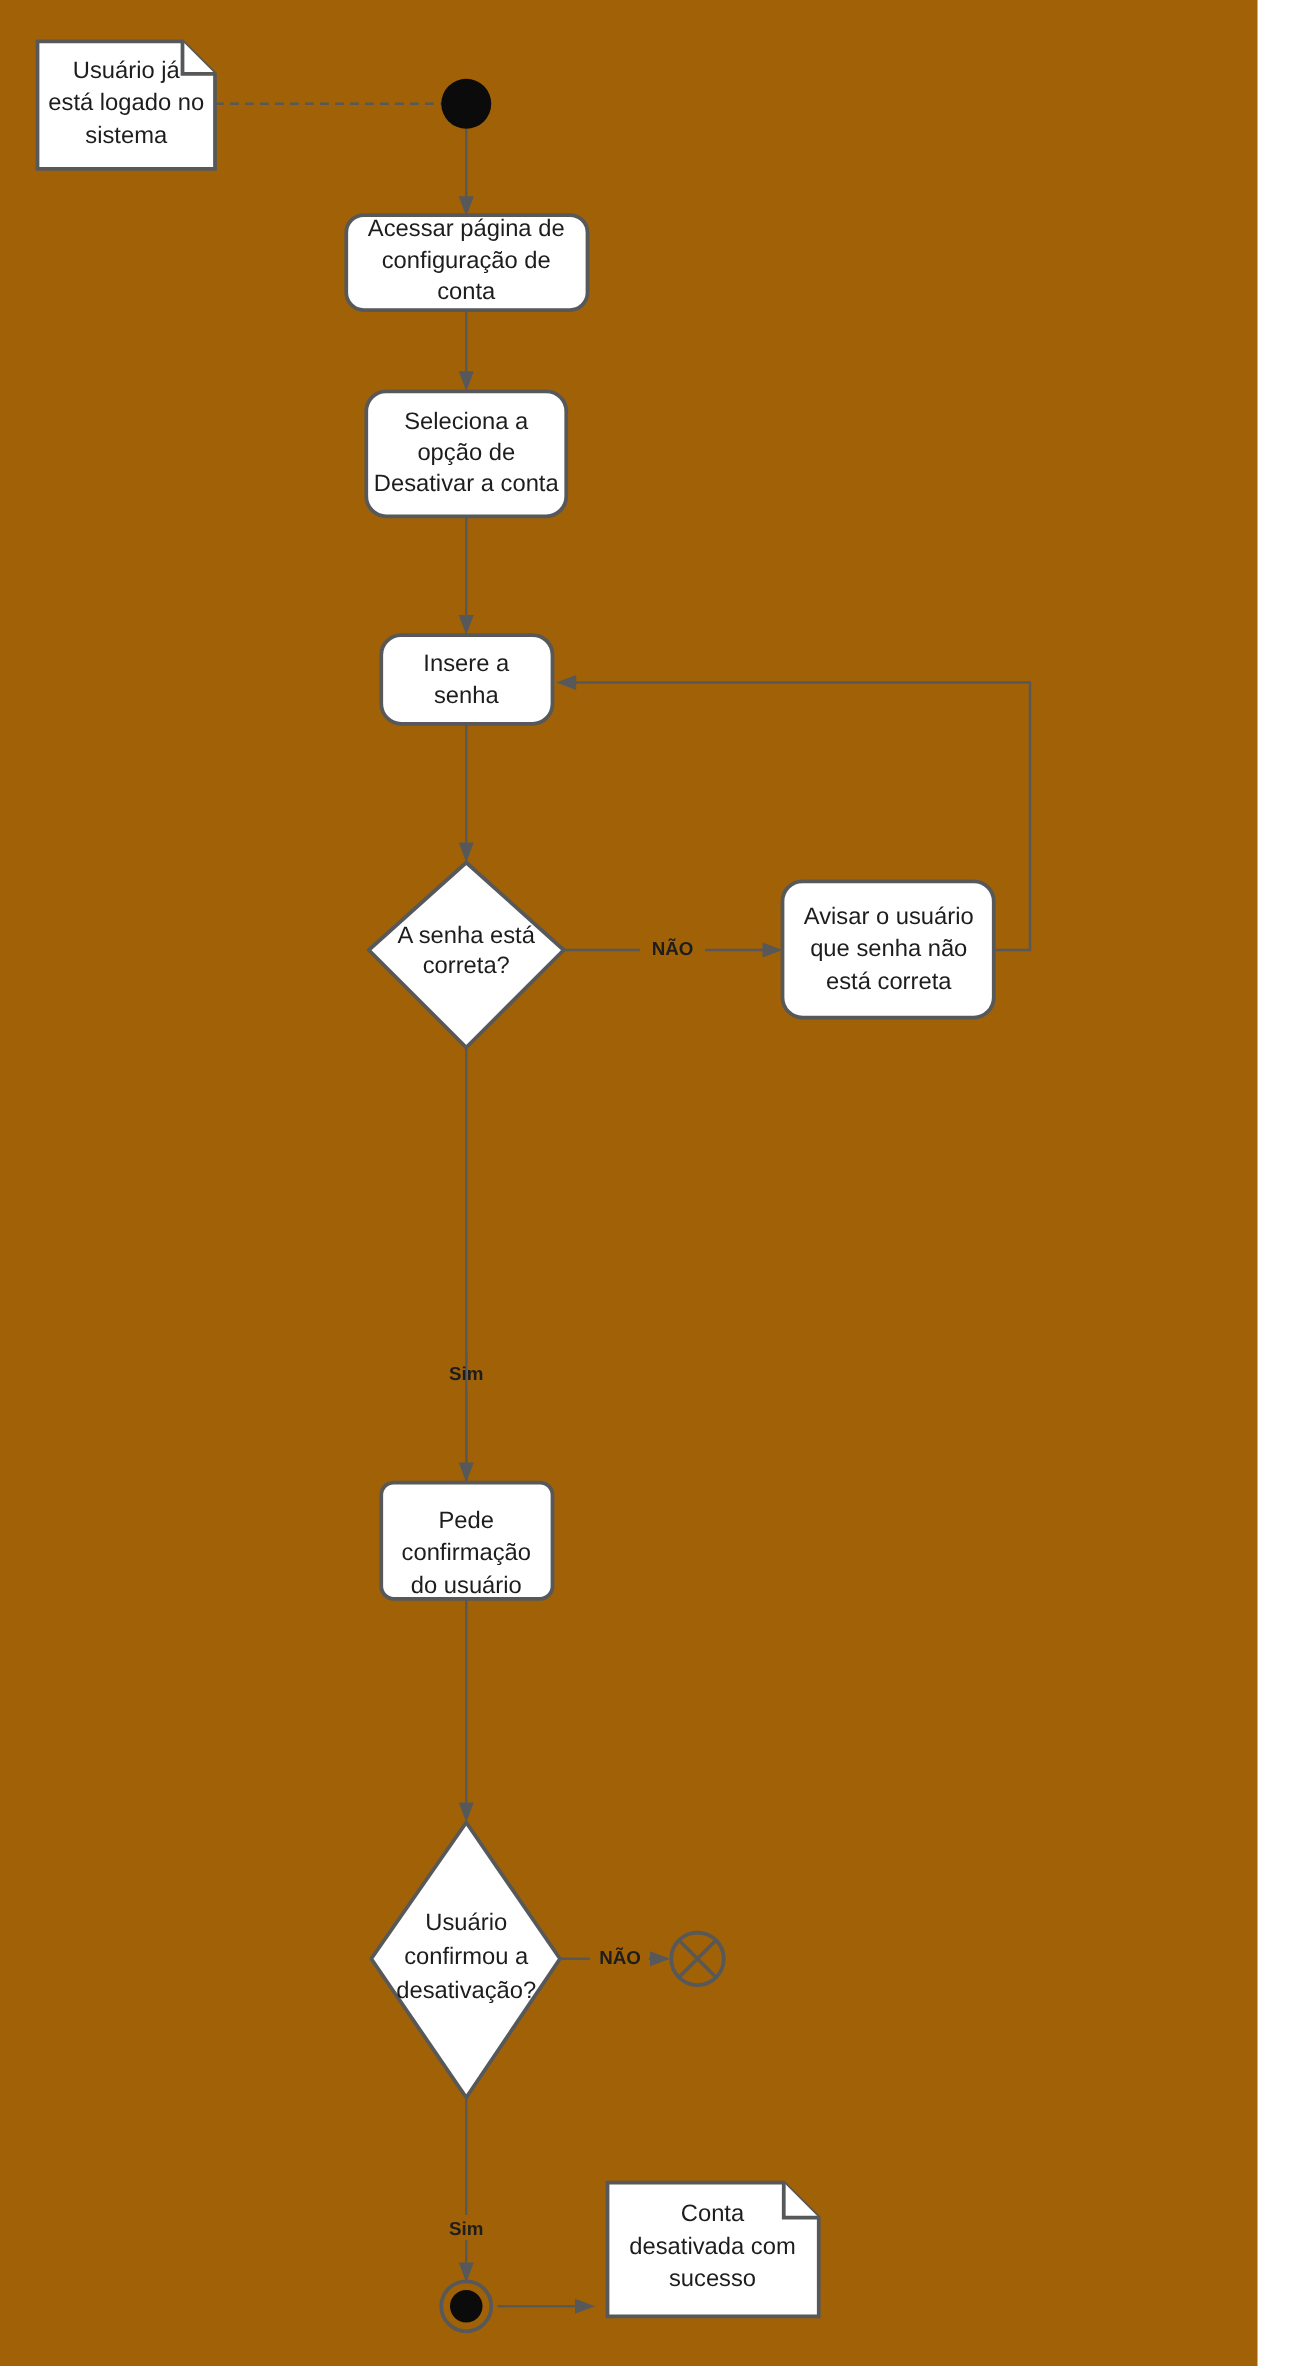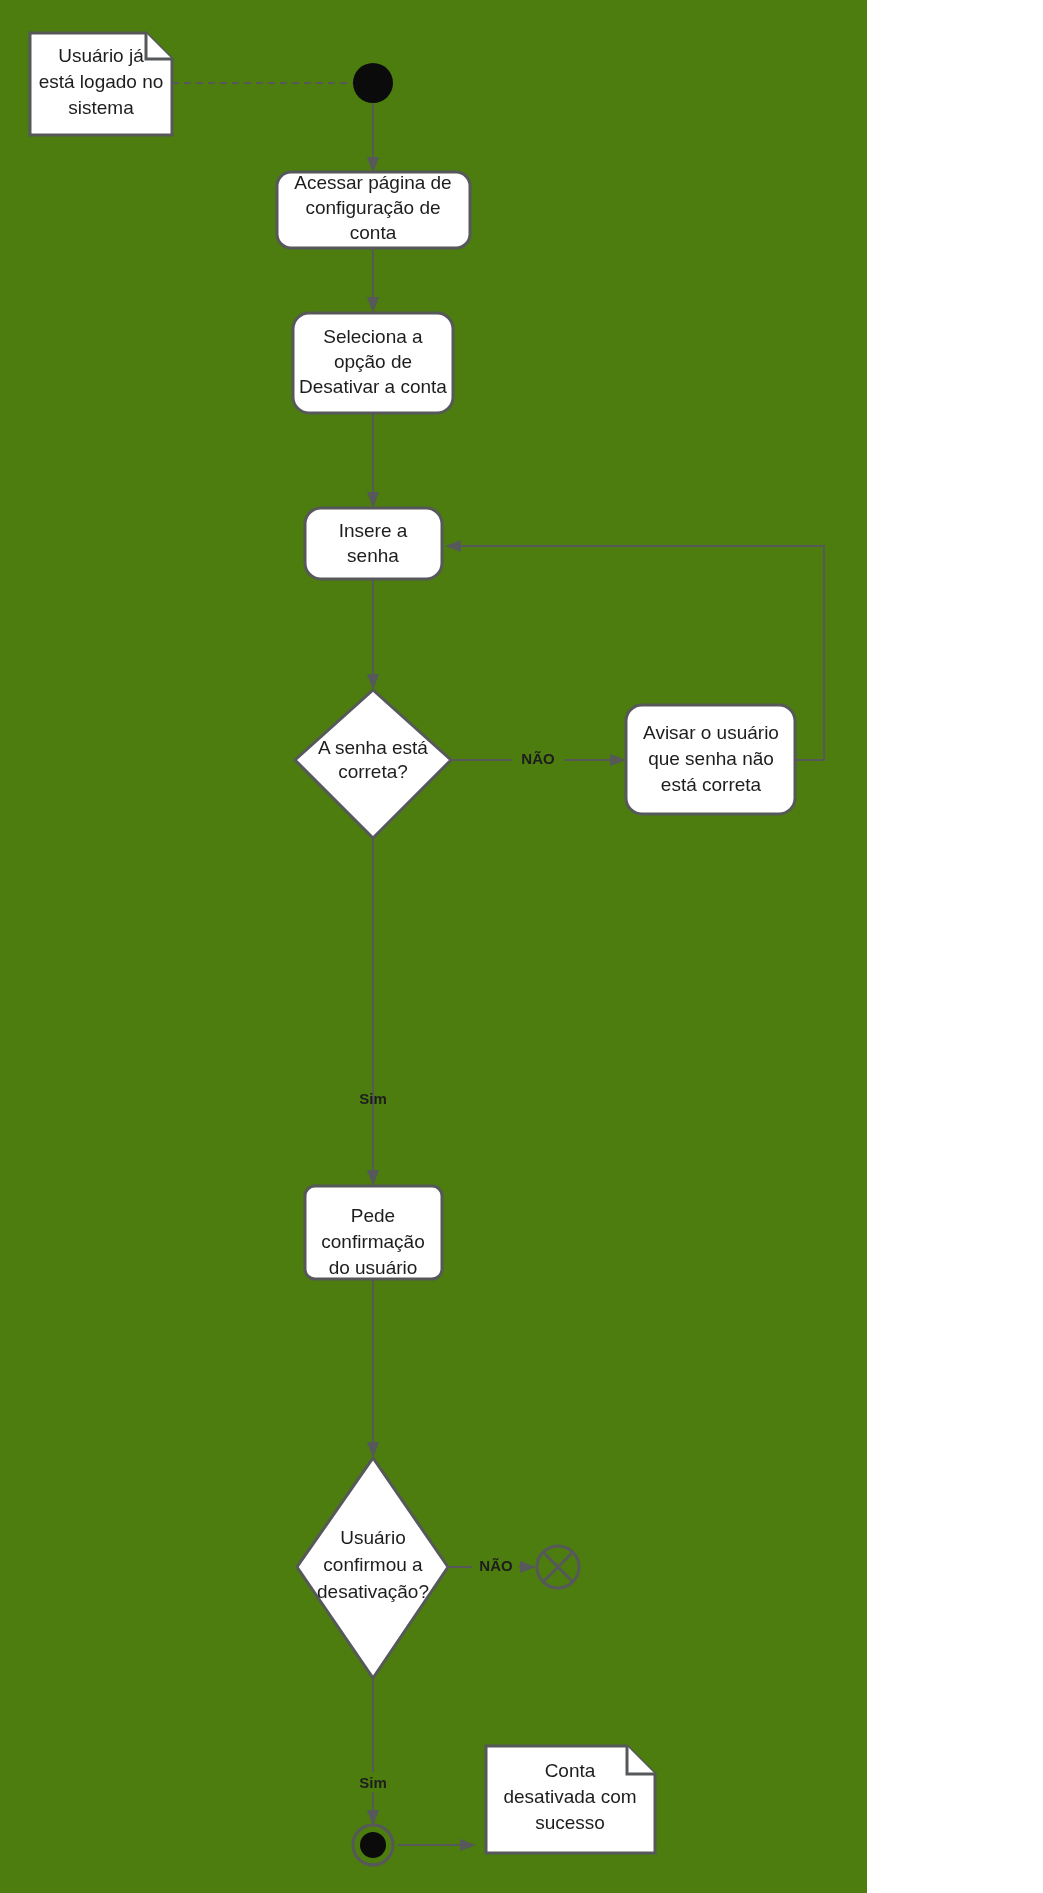--- a/index.html
+++ b/index.html
@@ -2,23 +2,23 @@
 <html><head>
 <meta charset="utf-8">
 <style>
   html, body {
     margin: 0;
     padding: 0;
     background: #ffffff;
   }
   #canvas {
     position: relative;
-    width: 867px;
+    width: 1006px;
     height: 1893px;
-    background: #4d7c0f;
+    background: #a16207;
     font-family: "Liberation Sans", sans-serif;
   }
   svg {
     display: block;
   }
   .shape-stroke {
     fill: #ffffff;
     stroke: #56585a;
     stroke-width: 3;
   }

